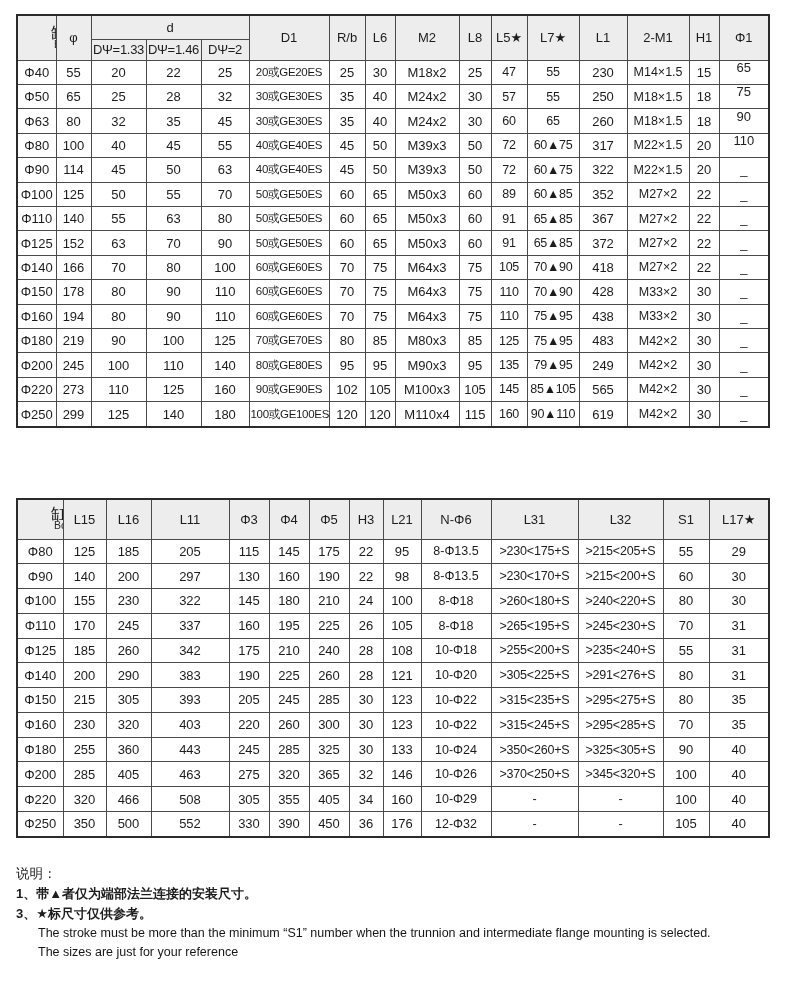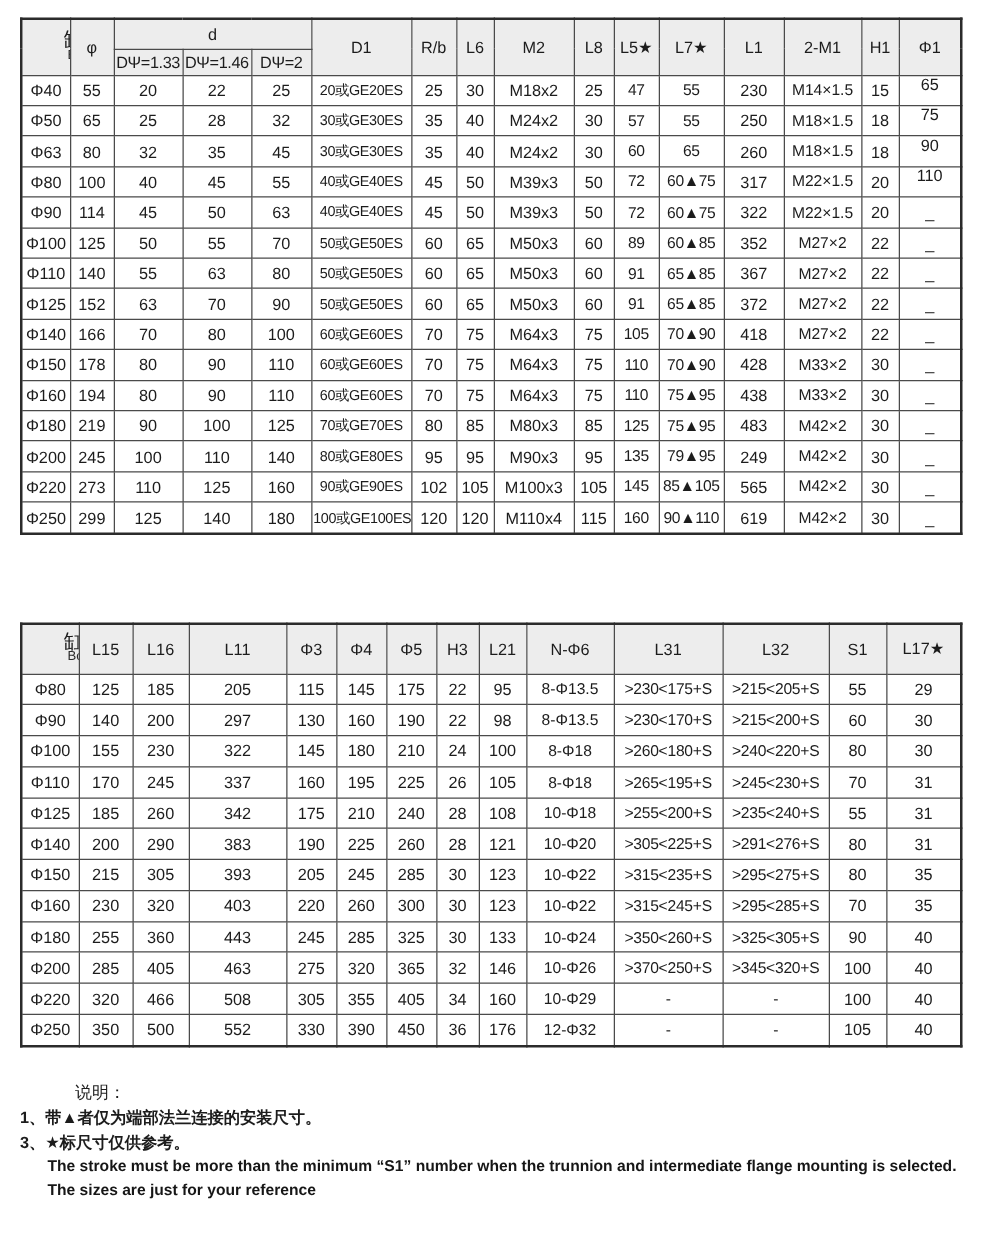--- a/index.html
+++ b/index.html
@@ -32,23 +32,23 @@
   .bore-en{font-size:10.5px;line-height:11px;display:block;color:#2a2a2a;margin-left:35px;}
   .sub{font-size:10.5px;letter-spacing:-0.3px;margin-left:17px;}
   .t1 td.col-5{font-size:11.5px;letter-spacing:-0.3px;margin-left:16px;}
   .t1 td.col-13{font-size:12.5px;}
   .t1 td.col-10,.t1 td.col-11{font-size:12.5px;letter-spacing:-0.3px;}
   .raised{position:relative;top:-5px;display:inline-block;}
   .t2 td.col-9{font-size:12.5px;}
   .t2 td.col-10,.t2 td.col-11{font-size:12.5px;letter-spacing:-0.2px;}
 
   .notes{position:absolute;left:16px;top:864px;width:760px;}
-  .notes-title{font-size:13.5px;line-height:20px;margin-left:44px;}
+  .notes-title{font-size:13.5px;line-height:20px;}
   .note-item{font-size:13px;line-height:20px;font-weight:bold;}
-  .note-en{font-size:12.5px;line-height:19px;padding-left:22px;color:#161616;font-weight:bold;}
+  .note-en{font-size:12.5px;line-height:19px;padding-left:22px;color:#161616;}
 </style>
 </head>
 <body>
 
 <div class="page">
 
   <table class="spec-table t1">
     <colgroup>
       <col style="width:39px">
         <col style="width:35px">

